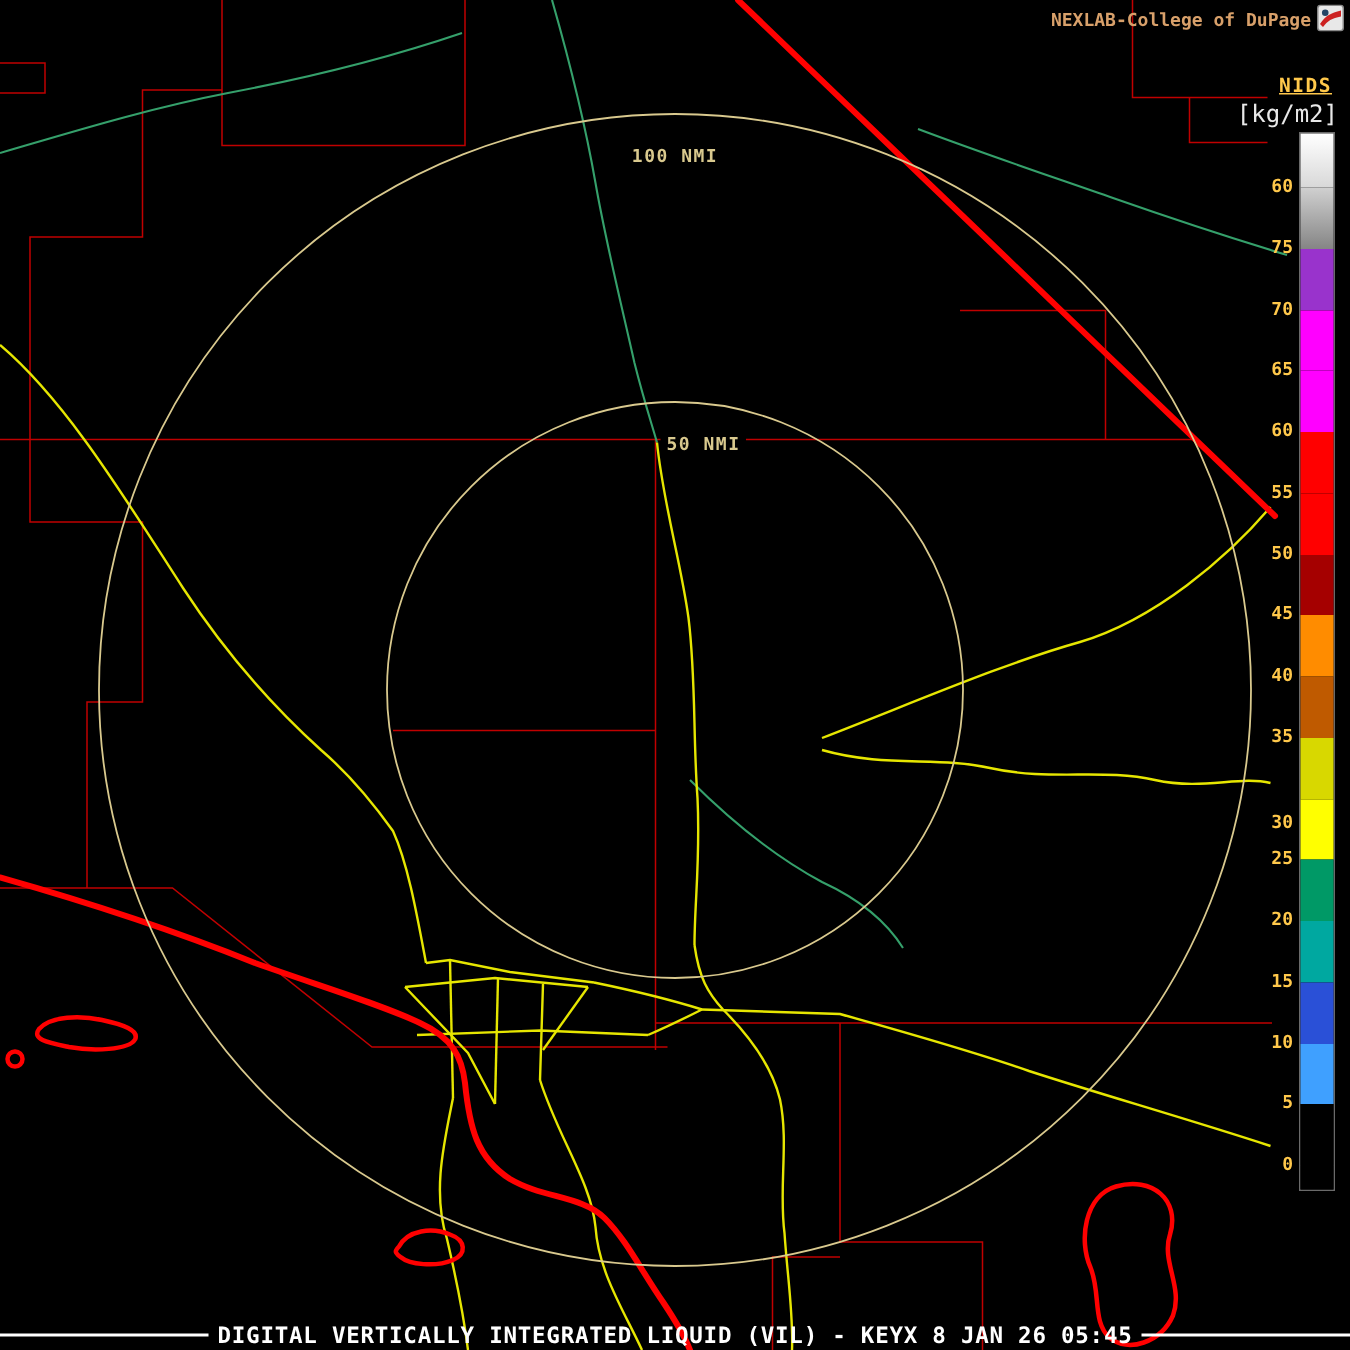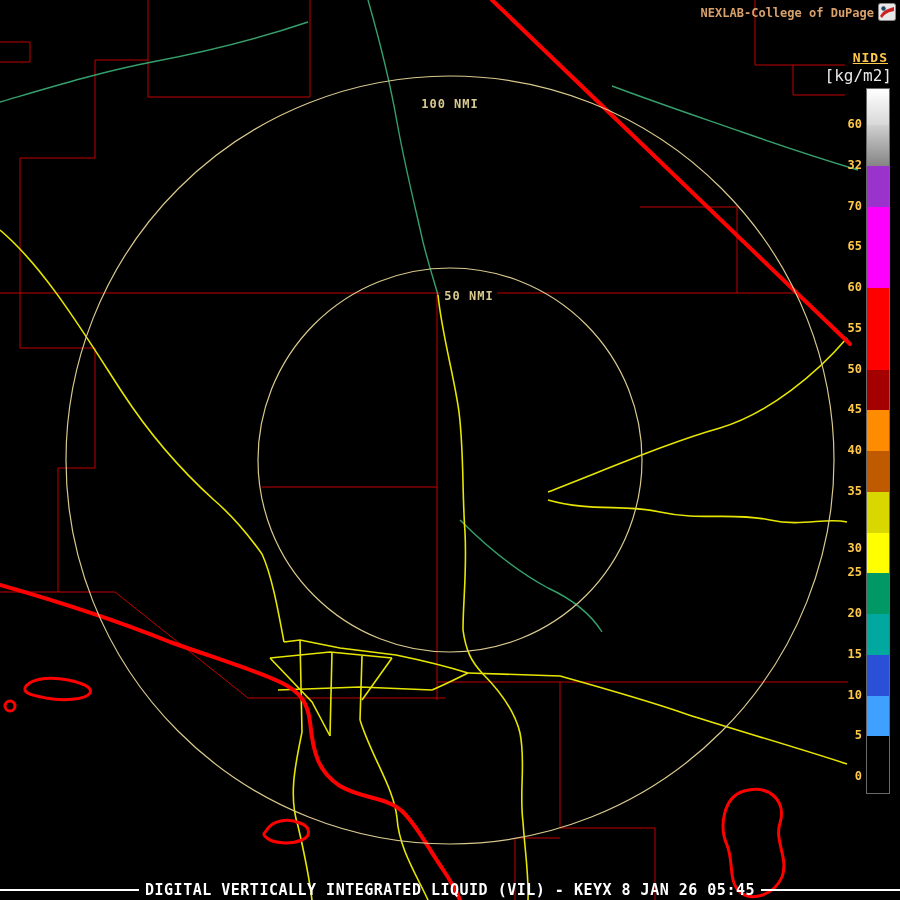--- a/index.html
+++ b/index.html
@@ -151,21 +151,21 @@
     <div class="seg" style="height: 40.75px; background: rgb(255, 255, 0);"></div>
     <div class="seg" style="height: 40.75px; background: rgb(0, 153, 102);"></div>
     <div class="seg" style="height: 40.75px; background: rgb(0, 168, 160);"></div>
     <div class="seg" style="height: 40.75px; background: rgb(42, 80, 215);"></div>
     <div class="seg" style="height: 40.75px; background: rgb(63, 160, 255);"></div>
     <div class="seg" style="height: 40.75px; background: rgb(0, 0, 0);"></div>
     <div class="seg" style="height: 16px; background: rgb(0, 0, 0);"></div>
   </div>
 
   <span class="tick" style="top:124px">60</span>
-  <span class="tick" style="top:165px">32</span>
+  <span class="tick" style="top:165px">75</span>
   <span class="tick" style="top:206px">70</span>
   <span class="tick" style="top:246px">65</span>
   <span class="tick" style="top:287px">60</span>
   <span class="tick" style="top:328px">55</span>
   <span class="tick" style="top:369px">50</span>
   <span class="tick" style="top:409px">45</span>
   <span class="tick" style="top:450px">40</span>
   <span class="tick" style="top:491px">35</span>
   <span class="tick" style="top:548px">30</span>
   <span class="tick" style="top:572px">25</span>

